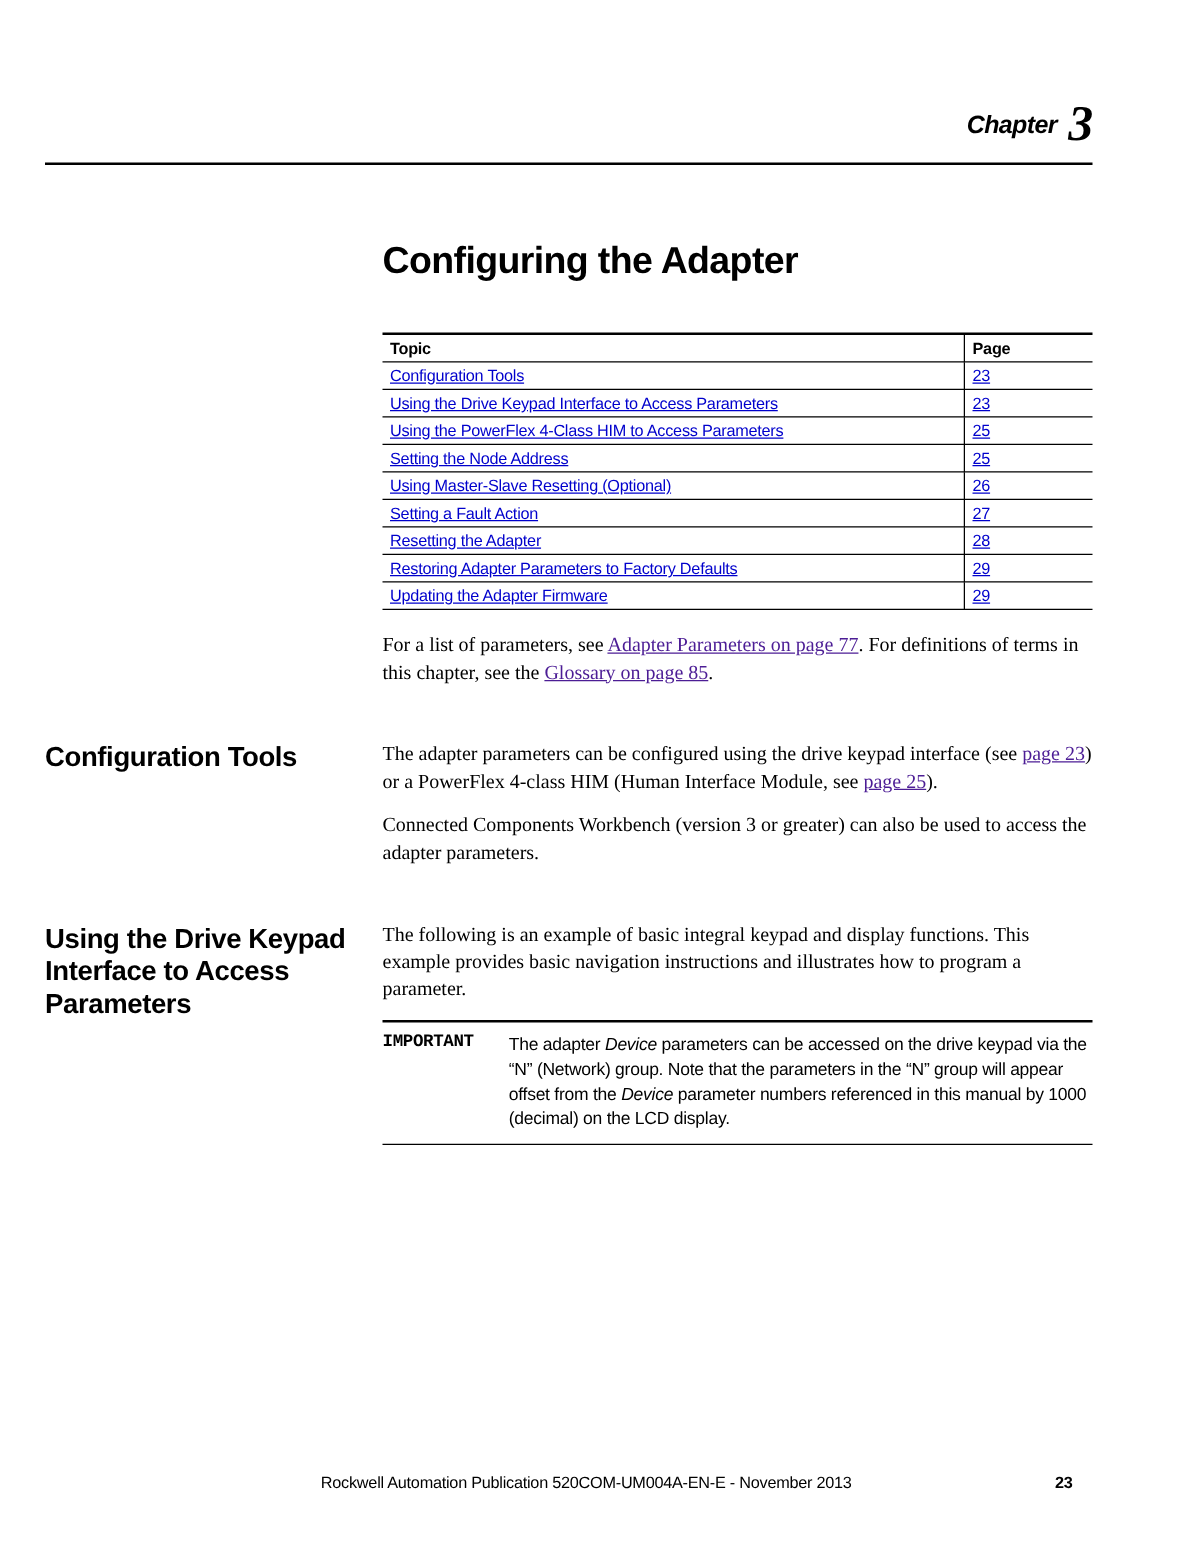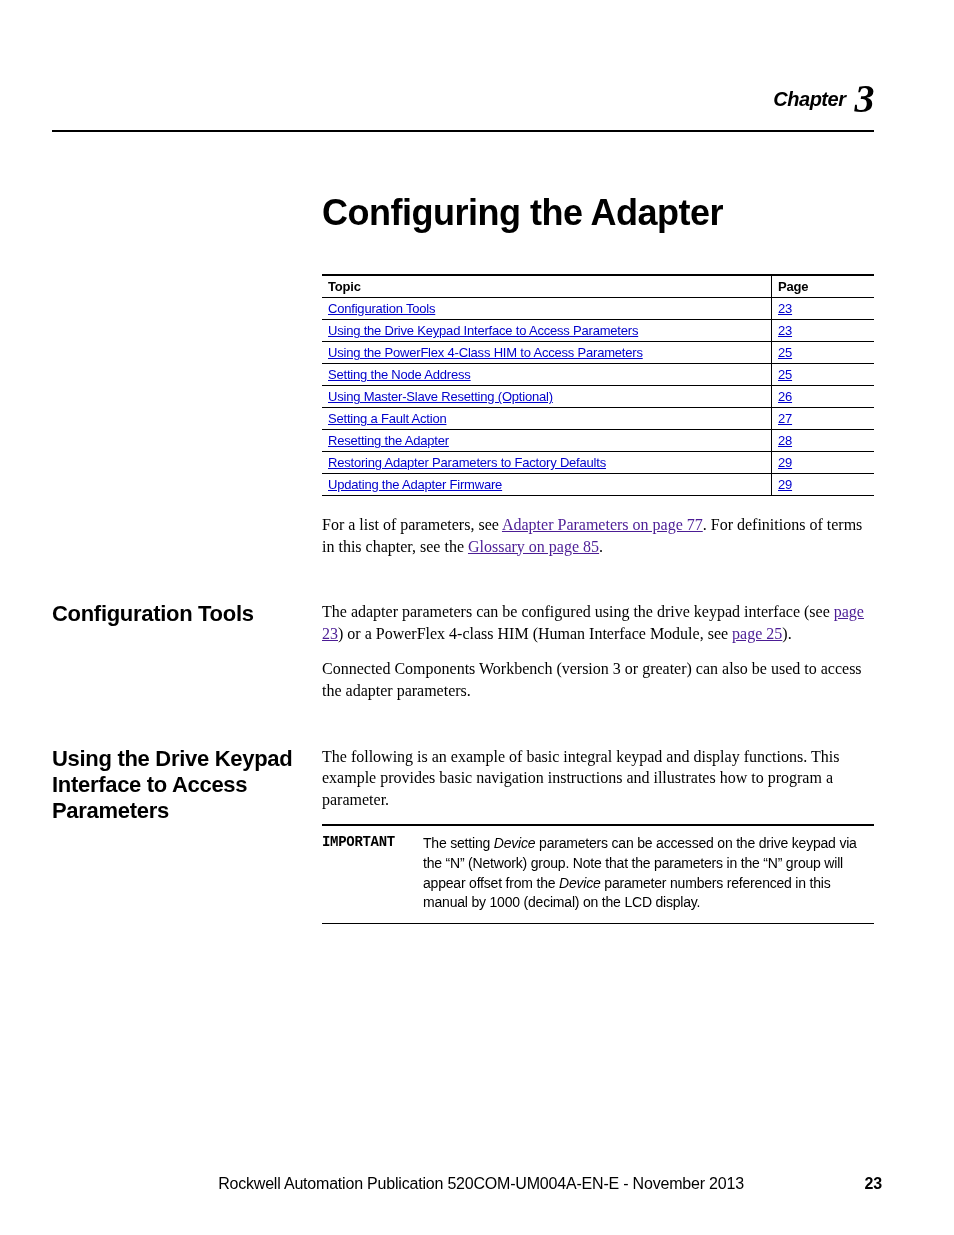--- a/index.html
+++ b/index.html
@@ -10,21 +10,21 @@
     height: 1235px;
     background: #fff;
     font-family: "Times New Roman", Garamond, Georgia, serif;
     color: #000;
     position: relative;
   }
   .page {
     box-sizing: border-box;
     width: 954px;
     height: 1235px;
-    padding: 75px 80px 40px 52px;
+    padding: 75px 80px 40px 36px;
     position: relative;
   }
   .sans { font-family: "Arial Narrow", Arial, Helvetica, sans-serif; }
   .cond { font-stretch: condensed; letter-spacing: -0.2px; }
 
   
   .chapter-header {
     text-align: right;
     font-style: italic;
     font-weight: 700;
@@ -58,21 +58,21 @@
     padding-right: 20px;
   }
   .rightcol {
     flex: 1;
     box-sizing: border-box;
   }
 
   
   h1.title {
     font-weight: 700;
-    font-size: 36px;
+    font-size: 30px;
     margin: 0 0 40px 0;
     letter-spacing: -0.5px;
   }
 
   
   p.body {
     font-size: 16px;
     line-height: 1.35;
     margin: 0 0 14px 0;
   }
@@ -142,22 +142,22 @@
     line-height: 1.4;
     padding: 8px 0 10px 0;
   }
   .important-box .txt em { font-style: italic; }
 
   
   .footer {
     position: absolute;
     bottom: 42px;
     left: 80px;
-    right: 72px;
-    font-size: 16px;
+    right: 96px;
+    font-size: 13px;
     display: flex;
     justify-content: center;
     align-items: flex-end;
   }
   .footer .pub {
     text-align: center;
     flex: 1;
   }
   .footer .pg {
     position: absolute;
@@ -251,21 +251,21 @@
     <div class="row" style="margin-top:25px;">
       <div class="leftcol">
         <h2 class="side sans cond">Using the Drive Keypad Interface to Access Parameters</h2>
       </div>
       <div class="rightcol">
         <p class="body">The following is an example of basic integral keypad and display functions. This example provides basic navigation instructions and illustrates how to program a parameter.</p>
 
         <div class="important-box sans cond">
           <div class="lbl">IMPORTANT</div>
           <div class="txt">
-            <span>The setting </span><em>Device</em><span> parameters can be accessed on the drive keypad via the “N” (Network) group. Note that the parameters in the “N” group will appear offset from the </span><em>Device</em><span> parameter numbers referenced in this manual by 1000 (decimal) on the LCD display.</span>
+            <span>The adapter </span><em>Device</em><span> parameters can be accessed on the drive keypad via the “N” (Network) group. Note that the parameters in the “N” group will appear offset from the </span><em>Device</em><span> parameter numbers referenced in this manual by 1000 (decimal) on the LCD display.</span>
           </div>
         </div>
       </div>
     </div>
 
   </div>
 
   <div class="footer sans cond">
     <span class="pub">Rockwell Automation Publication 520COM-UM004A-EN-E - November 2013</span>
     <span class="pg">23</span>

